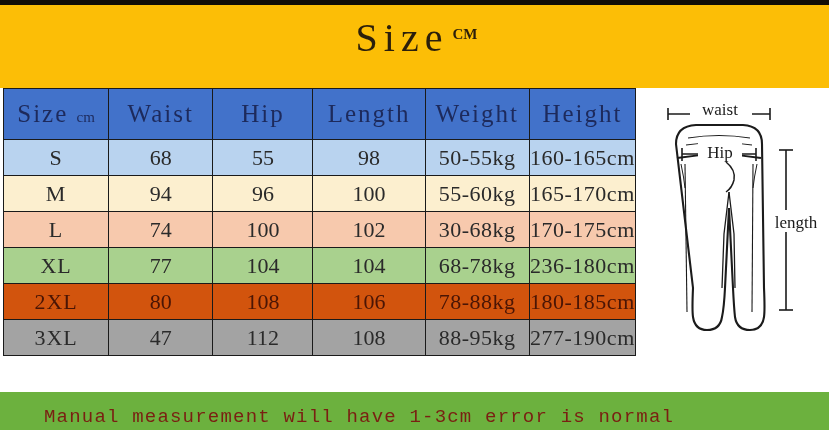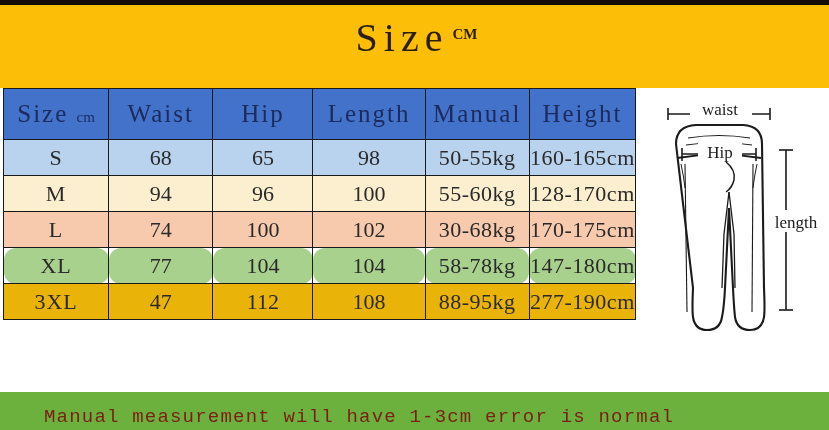--- a/index.html
+++ b/index.html
@@ -107,23 +107,23 @@
   .c-height { width: 106px; }
 
   .cell-label { font-size: 26px; letter-spacing: 1px; }
   .cell-text  { text-align: left; padding-left: 4px; font-size: 21px; letter-spacing: 0.5px; }
   .cell-num   { font-size: 22px; }
 
   
   tr.row-s  td { background: #b9d3ef; }
   tr.row-m  td { background: #fcefcf; }
   tr.row-l  td { background: #f7c9ad; }
-  tr.row-xl td { background: #a9d18e; border-radius: 12px; }
+  tr.row-xl td { background: #a9d18e; }
   tr.row-2xl td { background: #d2540d; color: #4a1505; }
-  tr.row-3xl td { background: #eab308; }
+  tr.row-3xl td { background: #a3a3a3; }
 
   
   .diagram {
     position: absolute;
     left: 640px;
     top: 88px;
     width: 186px;
     height: 262px;
     background: #ffffff;
   }
@@ -171,56 +171,64 @@
       <col class="c-length">
         <col class="c-weight">
         <col class="c-height">
     </colgroup>
     <thead>
       <tr>
         <th><span>Size</span> <span class="hdr-unit">cm</span></th>
         <th>Waist</th>
         <th>Hip</th>
         <th>Length</th>
-        <th>Manual</th>
+        <th>Weight</th>
         <th>Height</th>
       </tr>
     </thead>
     <tbody>
       <tr class="row-s">
         <td class="cell-label">S</td>
         <td class="cell-num">68</td>
-        <td class="cell-num">65</td>
+        <td class="cell-num">55</td>
         <td class="cell-num">98</td>
         <td class="cell-text">50-55kg</td>
         <td class="cell-text">160-165cm</td>
       </tr>
       <tr class="row-m">
         <td class="cell-label">M</td>
         <td class="cell-num">94</td>
         <td class="cell-num">96</td>
         <td class="cell-num">100</td>
         <td class="cell-text">55-60kg</td>
-        <td class="cell-text">128-170cm</td>
+        <td class="cell-text">165-170cm</td>
       </tr>
       <tr class="row-l">
         <td class="cell-label">L</td>
         <td class="cell-num">74</td>
         <td class="cell-num">100</td>
         <td class="cell-num">102</td>
         <td class="cell-text">30-68kg</td>
         <td class="cell-text">170-175cm</td>
       </tr>
       <tr class="row-xl">
         <td class="cell-label">XL</td>
         <td class="cell-num">77</td>
         <td class="cell-num">104</td>
         <td class="cell-num">104</td>
-        <td class="cell-text">58-78kg</td>
-        <td class="cell-text">147-180cm</td>
+        <td class="cell-text">68-78kg</td>
+        <td class="cell-text">236-180cm</td>
+      </tr>
+      <tr class="row-2xl">
+        <td class="cell-label">2XL</td>
+        <td class="cell-num">80</td>
+        <td class="cell-num">108</td>
+        <td class="cell-num">106</td>
+        <td class="cell-text">78-88kg</td>
+        <td class="cell-text">180-185cm</td>
       </tr>
       <tr class="row-3xl">
         <td class="cell-label">3XL</td>
         <td class="cell-num">47</td>
         <td class="cell-num">112</td>
         <td class="cell-num">108</td>
         <td class="cell-text">88-95kg</td>
         <td class="cell-text">277-190cm</td>
       </tr>
     </tbody>

